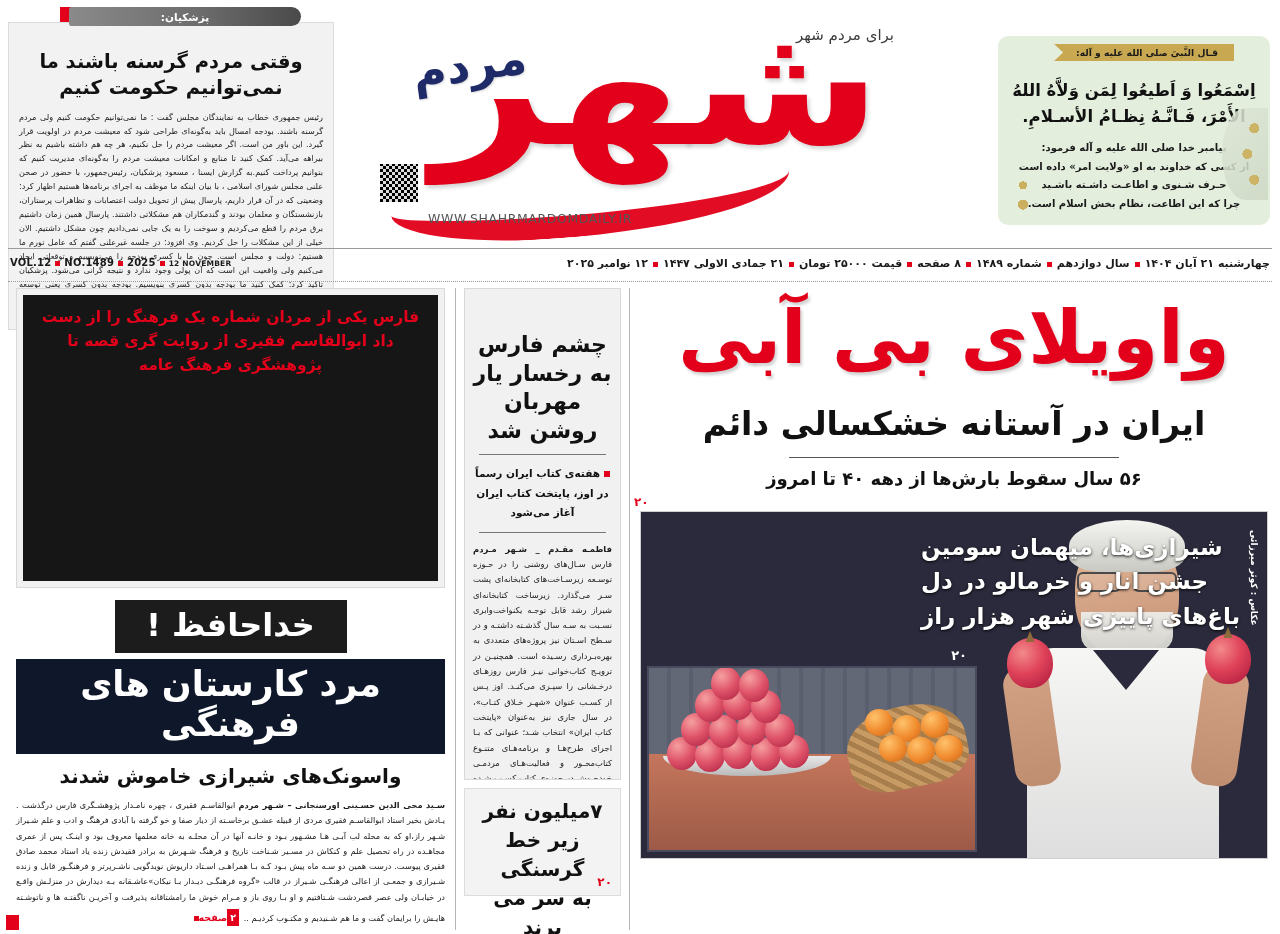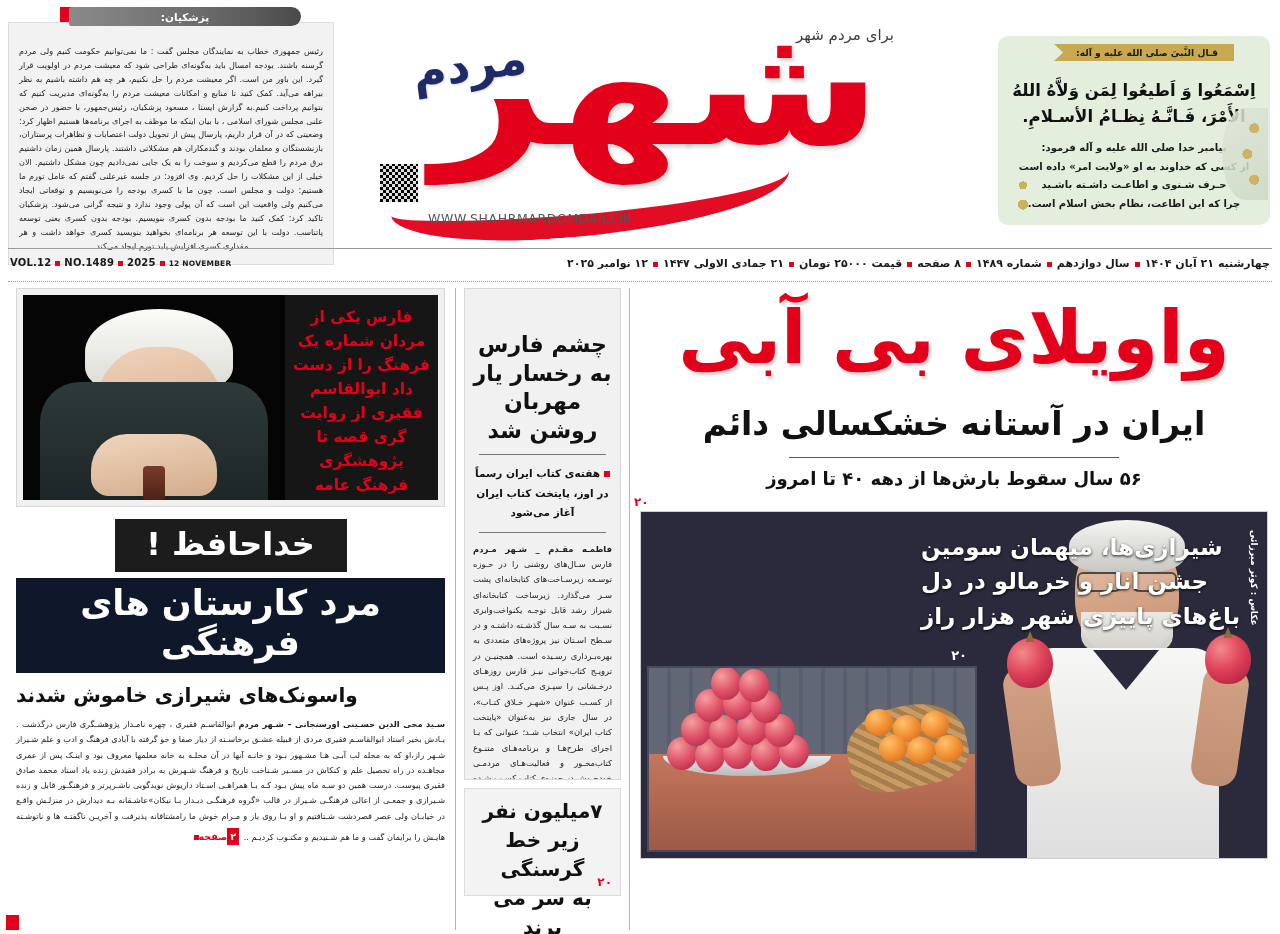--- a/index.html
+++ b/index.html
@@ -519,25 +519,25 @@
   }
 
   
   .col-left {
     width: 443px;
     padding: 0 10px 0 4px;
     position: relative;
   }
   .left-top {
     display: flex;
-    flex-direction: row;
+    flex-direction: column;
     background: #f1f1f1;
     border: 1px solid #d8d8d8;
     padding: 6px;
-    height: 219px;
+    height: 300px;
   }
   .lt-photo {
     width: 262px;
     background: #050505;
     position: relative;
     overflow: hidden;
   }
   .ph-hair {
     position: absolute; left: 52%; top: 14px; transform: translateX(-50%);
     width: 148px; height: 86px;
@@ -611,21 +611,21 @@
     margin: 6px 0 0 0;
     background: #0f172a;
     color: #fff;
     text-align: center;
     font-size: 35px;
     font-weight: bold;
     padding: 5px 0 10px 0;
     letter-spacing: -.8px;
   }
   .bye-kicker {
-    text-align: left;
+    text-align: center;
     font-size: 20px;
     font-weight: bold;
     color: #111;
     margin-top: 10px;
     letter-spacing: -.3px;
   }
   .left-body {
     font-size: 8.2px;
     line-height: 1.86;
     color: #1c1c1c;
@@ -646,20 +646,21 @@
 
 <div class="page">
 
   <div class="masthead-row">
 
     <div class="editorial-box">
       <div class="kicker-bar">
         <div class="cap"></div>
         <span>پزشکیان:</span>
       </div>
+      <div class="editorial-headline">وقتی مردم گرسنه باشند ما نمی‌توانیم حکومت کنیم</div>
       <div class="editorial-body">رئیس جمهوری خطاب به نمایندگان مجلس گفت : ما نمی‌توانیم حکومت کنیم ولی مردم گرسنه باشند. بودجه امسال باید به‌گونه‌ای طراحی شود که معیشت مردم در اولویت قرار گیرد. این باور من است. اگر معیشت مردم را حل نکنیم، هر چه هم داشته باشیم به نظر بیراهه می‌آید. کمک کنید تا منابع و امکانات معیشت مردم را به‌گونه‌ای مدیریت کنیم که بتوانیم پرداخت کنیم.به گزارش ایسنا ، مسعود پزشکیان، رئیس‌جمهور، با حضور در صحن علنی مجلس شورای اسلامی ، با بیان اینکه ما موظف به اجرای برنامه‌ها هستیم اظهار کرد: وضعیتی که در آن قرار داریم، پارسال پیش از تحویل دولت اعتصابات و تظاهرات پرستاران، بازنشستگان و معلمان بودند و گندمکاران هم مشکلاتی داشتند. پارسال همین زمان داشتیم برق مردم را قطع می‌کردیم و سوخت را به یک جایی نمی‌دادیم چون مشکل داشتیم. الان خیلی از این مشکلات را حل کردیم. وی افزود: در جلسه غیرعلنی گفتم که عامل تورم ما هستیم: دولت و مجلس است. چون ما با کسری بودجه را می‌نویسیم و توقعاتی ایجاد می‌کنیم ولی واقعیت این است که آن پولی وجود ندارد و نتیجه گرانی می‌شود. پزشکیان تاکید کرد: کمک کنید ما بودجه بدون کسری بنویسیم. بودجه بدون کسری یعنی توسعه پاتناسب. دولت با این توسعه هر برنامه‌ای بخواهید بنویسید کسری خواهد داشت و هر مقداری کسری افزایش یابد تورم ایجاد می‌کند.</div>
     </div>
 
     <div class="logo-zone">
       <div class="logo-slogan">برای مردم شهر</div>
       <div class="logo-shahr">شهر</div>
       <div class="logo-swoosh"></div>
       <div class="logo-mardom">مردم</div>
       <div class="qr"></div>
       <div class="logo-url">WWW.SHAHRMARDOMDAILY.IR</div>

